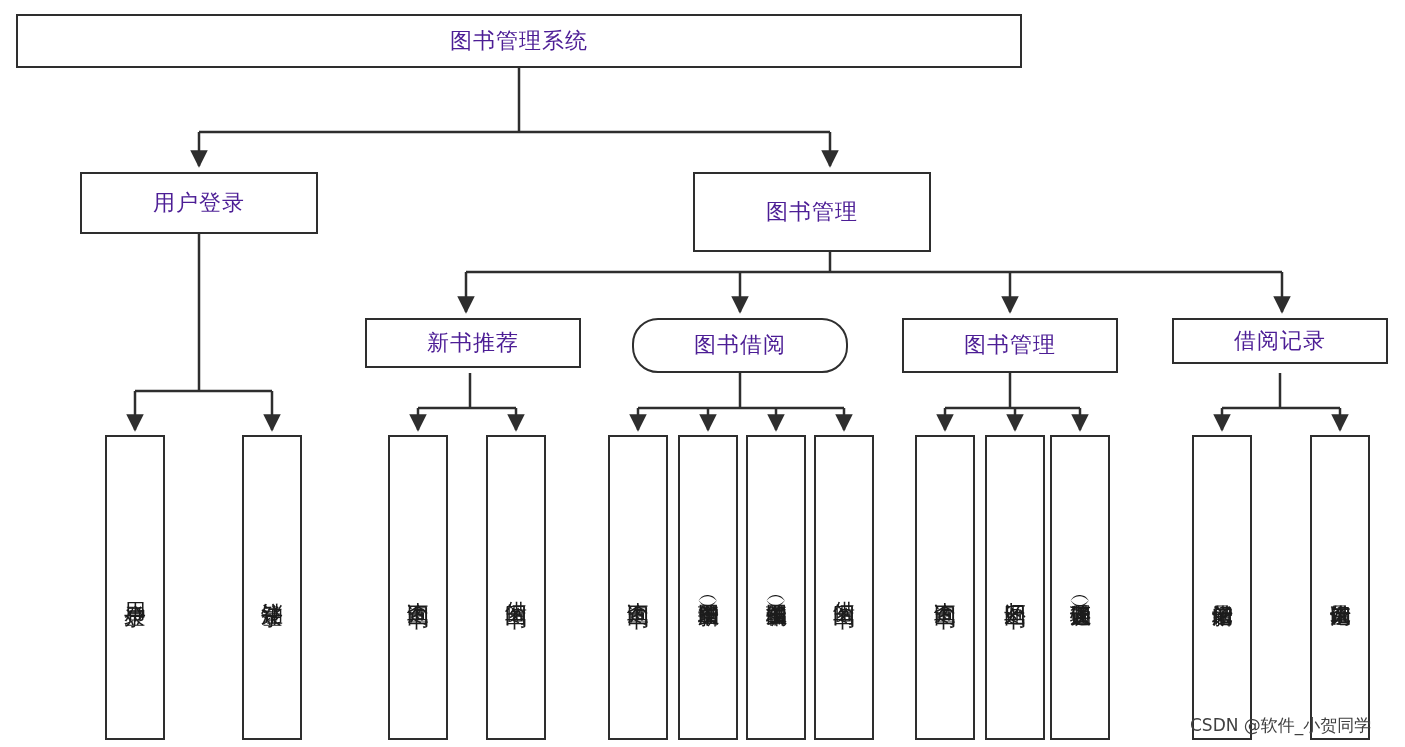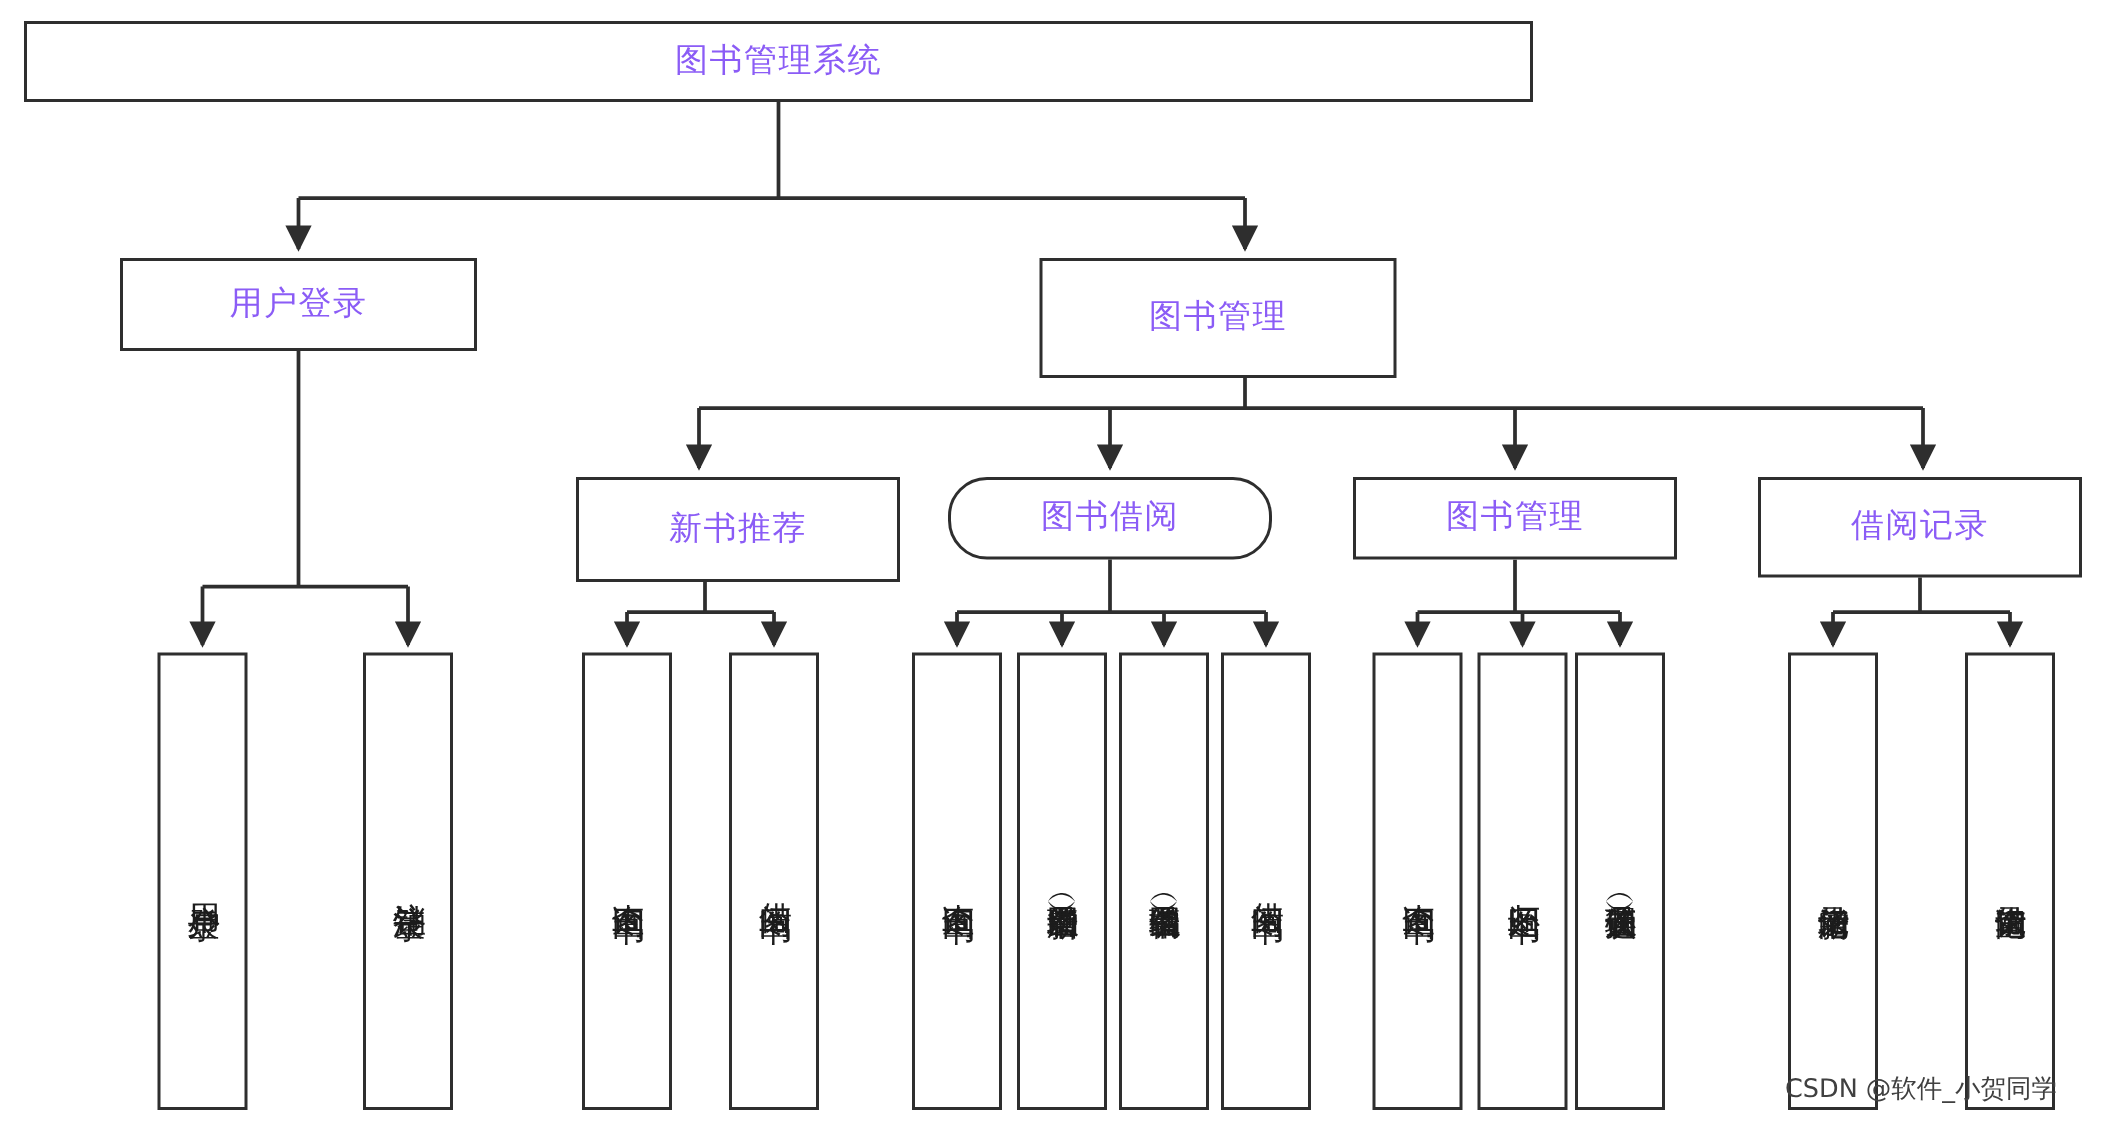--- a/index.html
+++ b/index.html
@@ -29,21 +29,21 @@
     box-sizing: border-box;
     border: 2px solid #2e2e2e;
     background: #ffffff;
     display: flex;
     align-items: center;
     justify-content: center;
     z-index: 2;
   }
   .node-label-h {
     font-size: 22px;
-    color: #8b5cf6;
+    color: #4c1d95;
     line-height: 1.1;
     letter-spacing: 1px;
     white-space: nowrap;
     font-family: "DejaVu Sans", "Liberation Sans", sans-serif;
   }
   .node-label-v {
     font-size: 22px;
     color: #1c1c1c;
     writing-mode: vertical-rl;
     text-orientation: upright;
@@ -126,30 +126,30 @@
     <span class="node-label-h">图书管理系统</span>
   </div>
 
   <div class="node-box" style="left:80px; top:172px; width:238px; height:62px;">
     <span class="node-label-h">用户登录</span>
   </div>
   <div class="node-box" style="left:693px; top:172px; width:238px; height:80px;">
     <span class="node-label-h">图书管理</span>
   </div>
 
-  <div class="node-box" style="left:384px; top:318px; width:216px; height:70px;">
+  <div class="node-box" style="left:365px; top:318px; width:216px; height:50px;">
     <span class="node-label-h">新书推荐</span>
   </div>
   <div class="node-box" style="left:632px; top:318px; width:216px; height:55px;border-radius:26px;">
     <span class="node-label-h">图书借阅</span>
   </div>
   <div class="node-box" style="left:902px; top:318px; width:216px; height:55px;">
     <span class="node-label-h">图书管理</span>
   </div>
-  <div class="node-box" style="left:1172px; top:318px; width:216px; height:67px;">
+  <div class="node-box" style="left:1172px; top:318px; width:216px; height:46px;">
     <span class="node-label-h">借阅记录</span>
   </div>
 
   <div class="node-box" style="left:105px; top:435px; width:60px; height:305px;">
     <span class="node-label-v">用户登录</span>
   </div>
   <div class="node-box" style="left:242px; top:435px; width:60px; height:305px;">
     <span class="node-label-v">注销登录</span>
   </div>
   <div class="node-box" style="left:388px; top:435px; width:60px; height:305px;">

